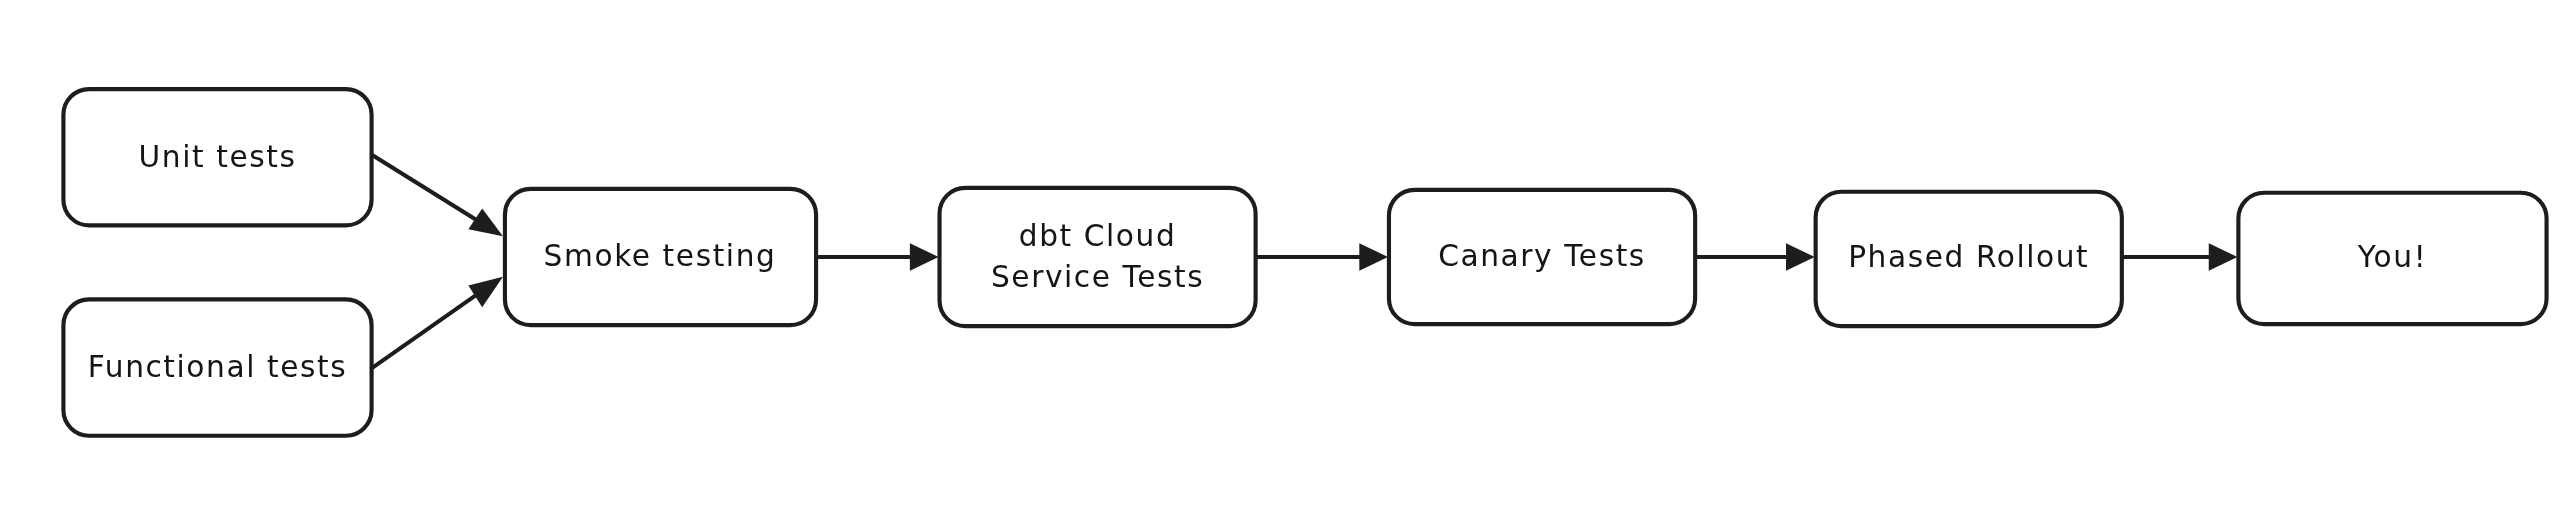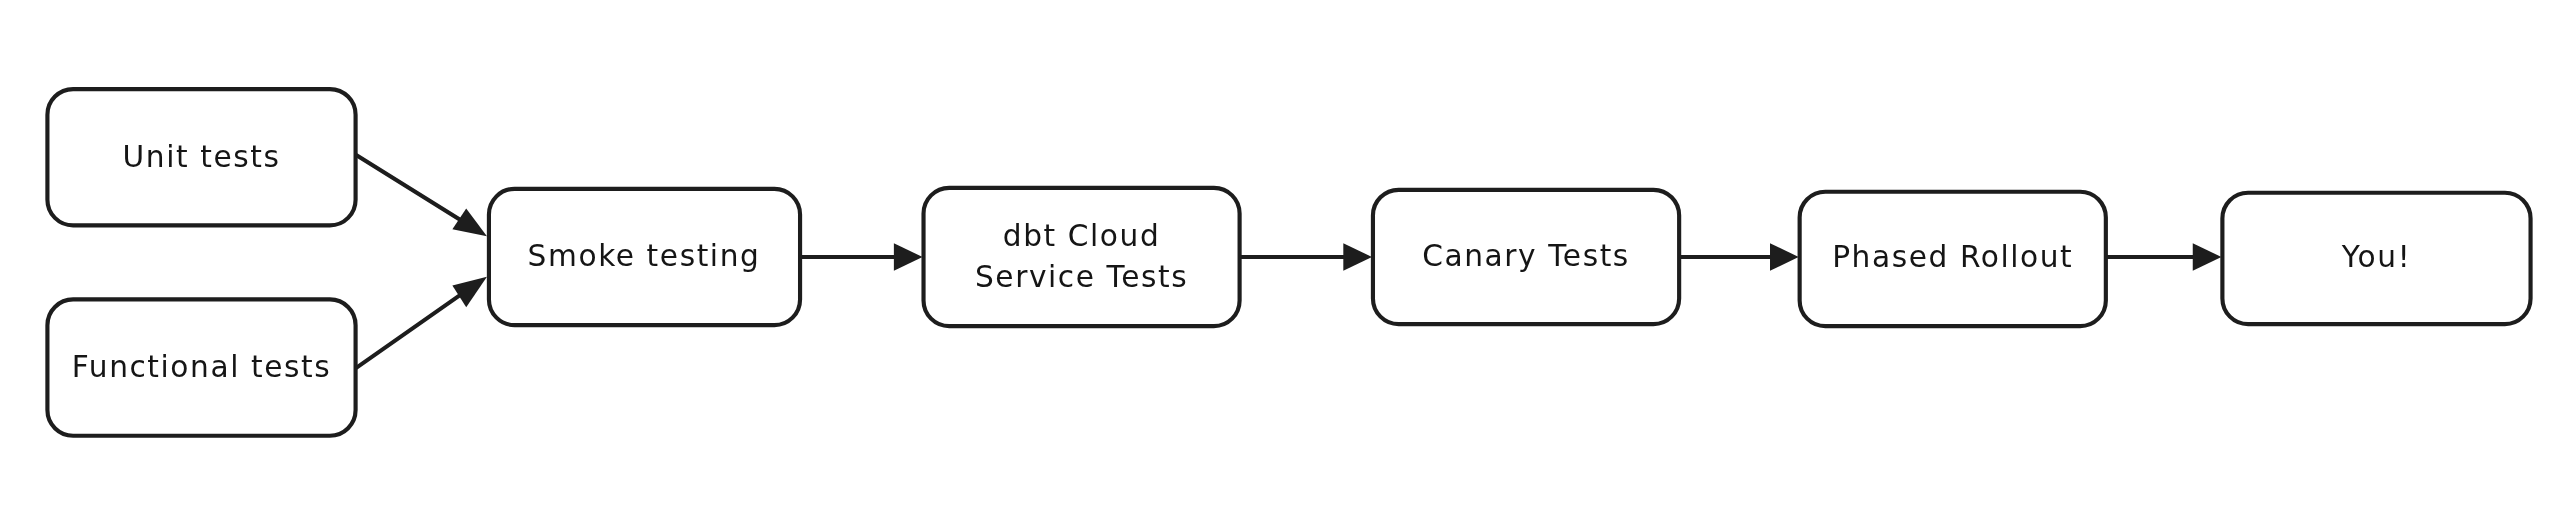--- a/index.html
+++ b/index.html
@@ -12,20 +12,21 @@
     width: 2576px;
     height: 510px;
     overflow: hidden;
     font-family: "DejaVu Sans", sans-serif;
   }
   #diagram-root {
     position: relative;
     width: 2560px;
     height: 510px;
     background: #ffffff;
+    margin-left: 16px;
   }
   svg.flow {
     display: block;
     width: 2576px;
     height: 510px;
   }
   .node-shape {
     fill: #ffffff;
     stroke: #1d1d1d;
     stroke-width: 4.2;

